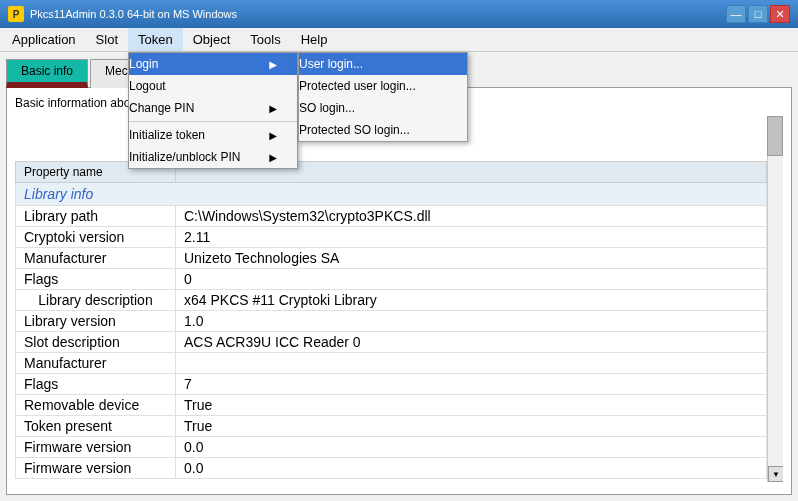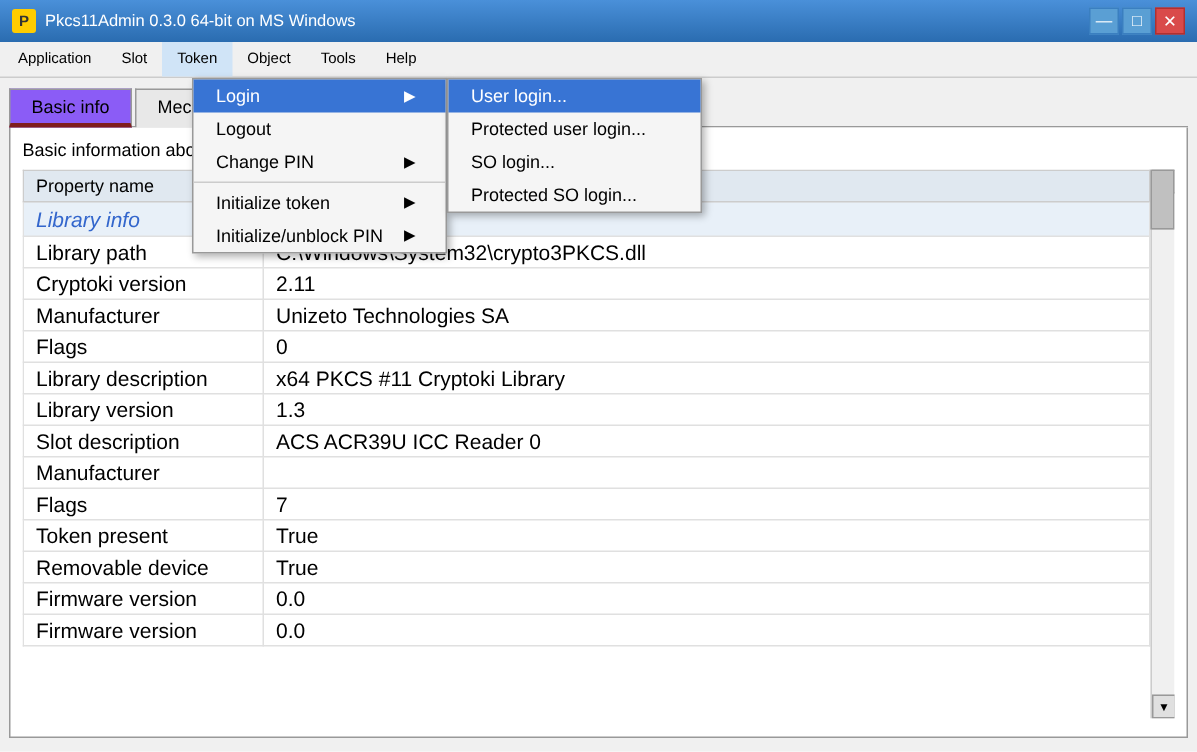--- a/index.html
+++ b/index.html
@@ -72,31 +72,31 @@
       display: flex;
       align-items: center;
       border-bottom: 1px solid #ccc;
       padding: 0 2px;
       position: relative;
       z-index: 100;
     }
     .menu-item {
       padding: 3px 10px;
       cursor: pointer;
-      font-size: 10px;
+      font-size: 13px;
       color: #000;
       height: 100%;
       display: flex;
       align-items: center;
     }
     .menu-item.active {
       background: #d0e4f7;
     }
     .dropdown-item {
-      padding: 4px 20px 4px 15px;
+      padding: 4px 20px 4px 0;
       cursor: pointer;
       display: flex;
       align-items: center;
       justify-content: space-between;
       color: #000;
       white-space: nowrap;
     }
     .dropdown-item.active-menu { background: #3874d4; color: white; }
     .dropdown-separator {
       height: 1px;
@@ -152,22 +152,22 @@
       border: 1px solid #999;
       border-bottom: none;
       background: #e8e8e8;
       cursor: pointer;
       font-size: 12px;
       margin-right: 2px;
       position: relative;
       top: 1px;
     }
     .tab.active {
-      background: #8b5cf6;
-      border-bottom: 3px solid #7f1d1d;
+      background: #14b8a6;
+      border-bottom: 6px solid #7f1d1d;
       z-index: 1;
     }
 
     
     .tab-content {
       background: #ffffff;
       border: 1px solid #999;
       border-top: none;
       padding: 8px;
       height: calc(501px - 28px - 24px - 30px - 12px);
@@ -315,21 +315,21 @@
 
 <div class="main-content">
   <div class="tab-container">
     <div class="tabs">
       <div class="tab active">Basic info</div>
       <div class="tab">Mechanis...</div>
     </div>
     <div class="tab-content">
       <div class="tab-description">Basic information about the token</div>
       <div class="table-container">
-        <table class="info-table" style="width: calc(100% - 16px);">
+        <table class="info-table" style="width: calc(100% - 16px); margin-top: 45px;">
           <thead>
             <tr>
               <th>Property name</th>
               <th></th>
             </tr>
           </thead>
           <tbody id="table-body">
           <tr class="section-header">
                 <td colspan="2" style="color: rgb(51, 102, 204); background: rgb(232, 240, 248); font-style: italic;">Library info</td>
               </tr>
@@ -343,45 +343,45 @@
               </tr>
               <tr>
                 <td style="width: 160px;">Manufacturer</td>
                 <td>Unizeto Technologies SA</td>
               </tr>
               <tr>
                 <td style="width: 160px;">Flags</td>
                 <td>0</td>
               </tr>
               <tr>
-                <td style="width: 160px;">Library description</td>
+                <td style="width: 160px; text-align: center;">Library description</td>
                 <td>x64 PKCS #11 Cryptoki Library</td>
               </tr>
               <tr>
                 <td style="width: 160px;">Library version</td>
-                <td>1.3</td>
+                <td>1.0</td>
               </tr>
               <tr>
                 <td style="width: 160px;">Slot description</td>
                 <td>ACS ACR39U ICC Reader 0</td>
               </tr>
               <tr>
                 <td style="width: 160px;">Manufacturer</td>
                 <td></td>
               </tr>
               <tr>
                 <td style="width: 160px;">Flags</td>
                 <td>7</td>
               </tr>
               <tr>
+                <td style="width: 160px;">Removable device</td>
+                <td>True</td>
+              </tr>
+              <tr>
                 <td style="width: 160px;">Token present</td>
-                <td>True</td>
-              </tr>
-              <tr>
-                <td style="width: 160px;">Removable device</td>
                 <td>True</td>
               </tr>
               <tr>
                 <td style="width: 160px;">Firmware version</td>
                 <td>0.0</td>
               </tr>
               <tr>
                 <td style="width: 160px;">Firmware version</td>
                 <td>0.0</td>
               </tr>

